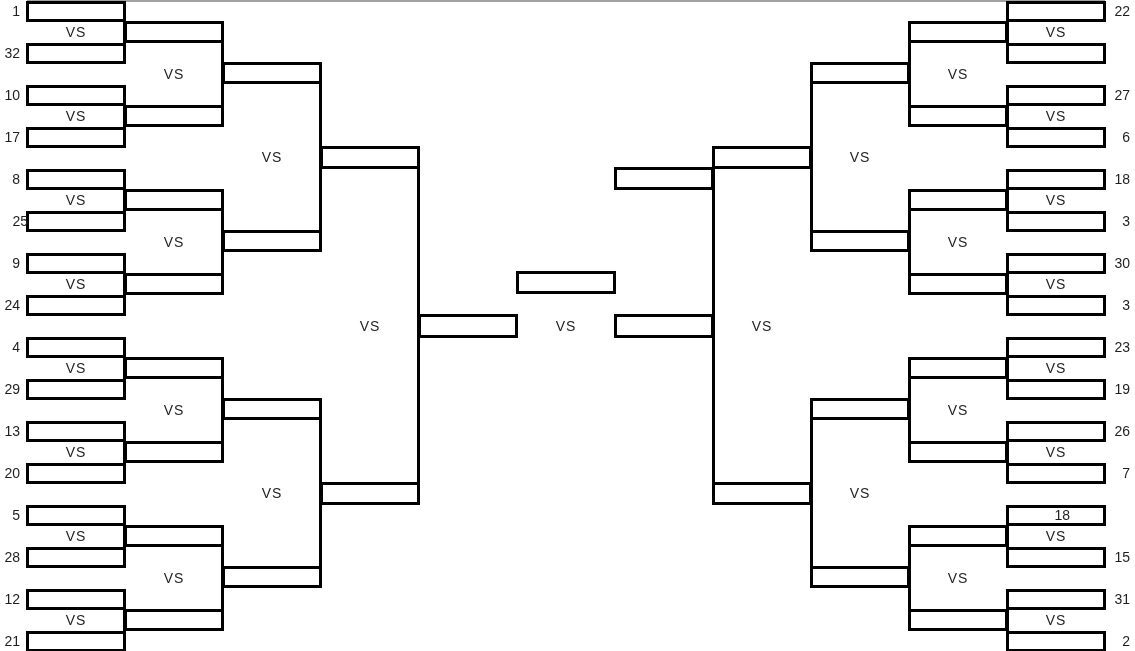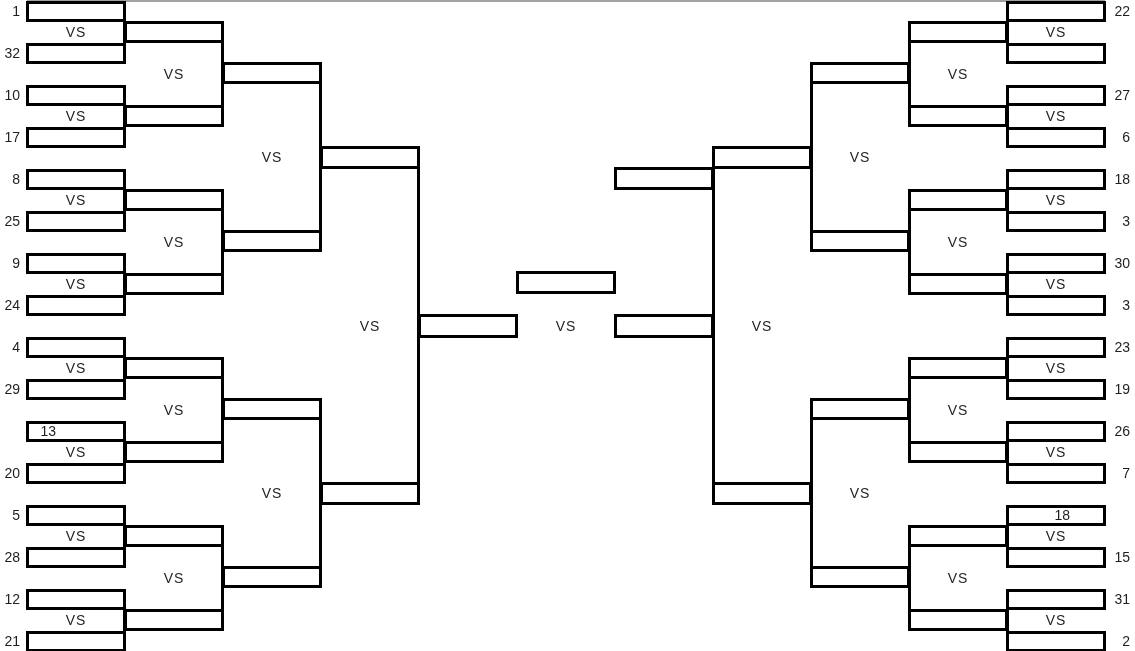--- a/index.html
+++ b/index.html
@@ -55,31 +55,31 @@
     <div class="seed" style="left: 0px; top: 3px; width: 20px;">1</div>
     <div class="box" style="left: 26px; top: 43px; width: 100px; height: 21px;"></div>
     <div class="seed" style="left: 0px; top: 45px; width: 20px;">32</div>
     <div class="box" style="left: 26px; top: 85px; width: 100px; height: 21px;"></div>
     <div class="seed" style="left: 0px; top: 87px; width: 20px;">10</div>
     <div class="box" style="left: 26px; top: 127px; width: 100px; height: 21px;"></div>
     <div class="seed" style="left: 0px; top: 129px; width: 20px;">17</div>
     <div class="box" style="left: 26px; top: 169px; width: 100px; height: 21px;"></div>
     <div class="seed" style="left: 0px; top: 171px; width: 20px;">8</div>
     <div class="box" style="left: 26px; top: 211px; width: 100px; height: 21px;"></div>
-    <div class="seed" style="left: 0px; top: 213px; width: 20px;">25</div>
+    <div class="seed" style="left: 8px; top: 213px; width: 20px;">25</div>
     <div class="box" style="left: 26px; top: 253px; width: 100px; height: 21px;"></div>
     <div class="seed" style="left: 0px; top: 255px; width: 20px;">9</div>
     <div class="box" style="left: 26px; top: 295px; width: 100px; height: 21px;"></div>
     <div class="seed" style="left: 0px; top: 297px; width: 20px;">24</div>
     <div class="box" style="left: 26px; top: 337px; width: 100px; height: 21px;"></div>
     <div class="seed" style="left: 0px; top: 339px; width: 20px;">4</div>
     <div class="box" style="left: 26px; top: 379px; width: 100px; height: 21px;"></div>
     <div class="seed" style="left: 0px; top: 381px; width: 20px;">29</div>
     <div class="box" style="left: 26px; top: 421px; width: 100px; height: 21px;"></div>
-    <div class="seed" style="left: 0px; top: 423px; width: 20px; margin-left: 36px;">13</div>
+    <div class="seed" style="left: 0px; top: 423px; width: 20px;">13</div>
     <div class="box" style="left: 26px; top: 463px; width: 100px; height: 21px;"></div>
     <div class="seed" style="left: 0px; top: 465px; width: 20px;">20</div>
     <div class="box" style="left: 26px; top: 505px; width: 100px; height: 21px;"></div>
     <div class="seed" style="left: 0px; top: 507px; width: 20px;">5</div>
     <div class="box" style="left: 26px; top: 547px; width: 100px; height: 21px;"></div>
     <div class="seed" style="left: 0px; top: 549px; width: 20px;">28</div>
     <div class="box" style="left: 26px; top: 589px; width: 100px; height: 21px;"></div>
     <div class="seed" style="left: 0px; top: 591px; width: 20px;">12</div>
     <div class="box" style="left: 26px; top: 631px; width: 100px; height: 21px;"></div>
     <div class="seed" style="left: 0px; top: 633px; width: 20px;">21</div>

